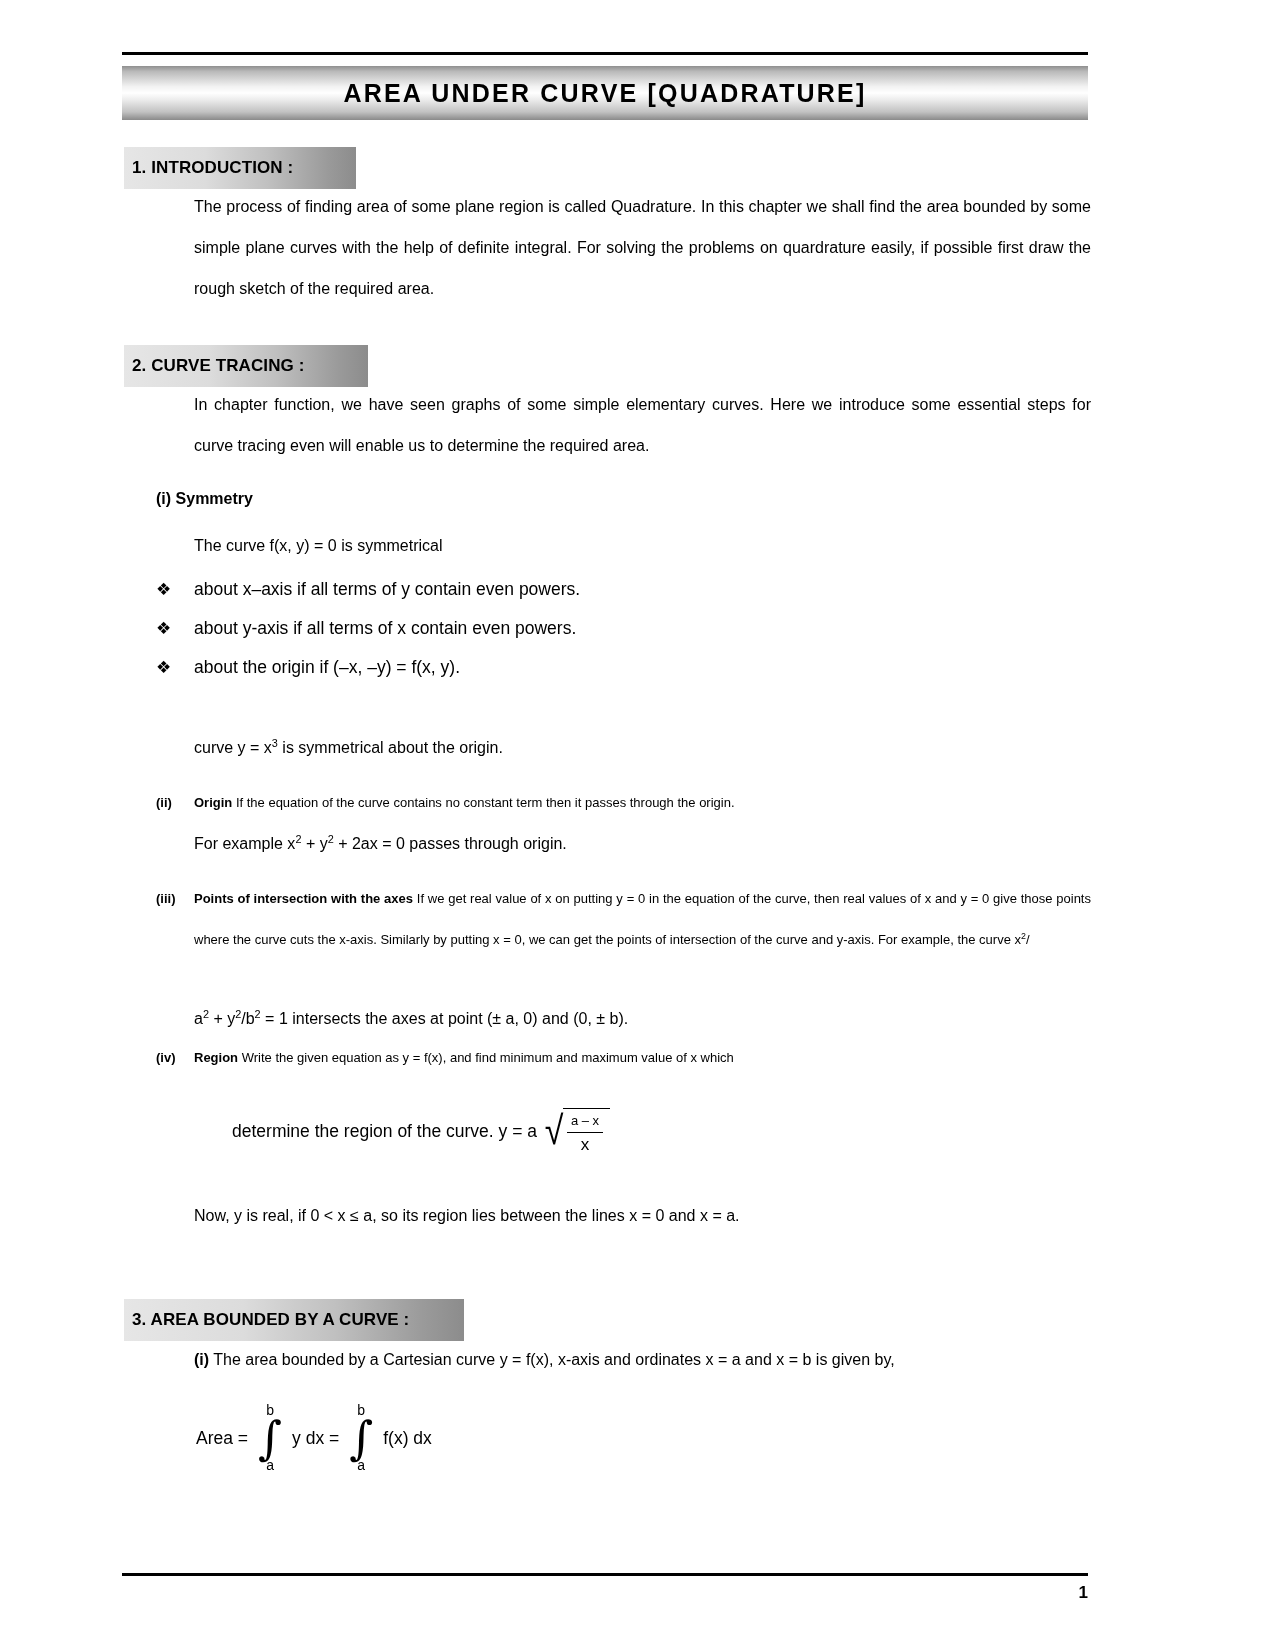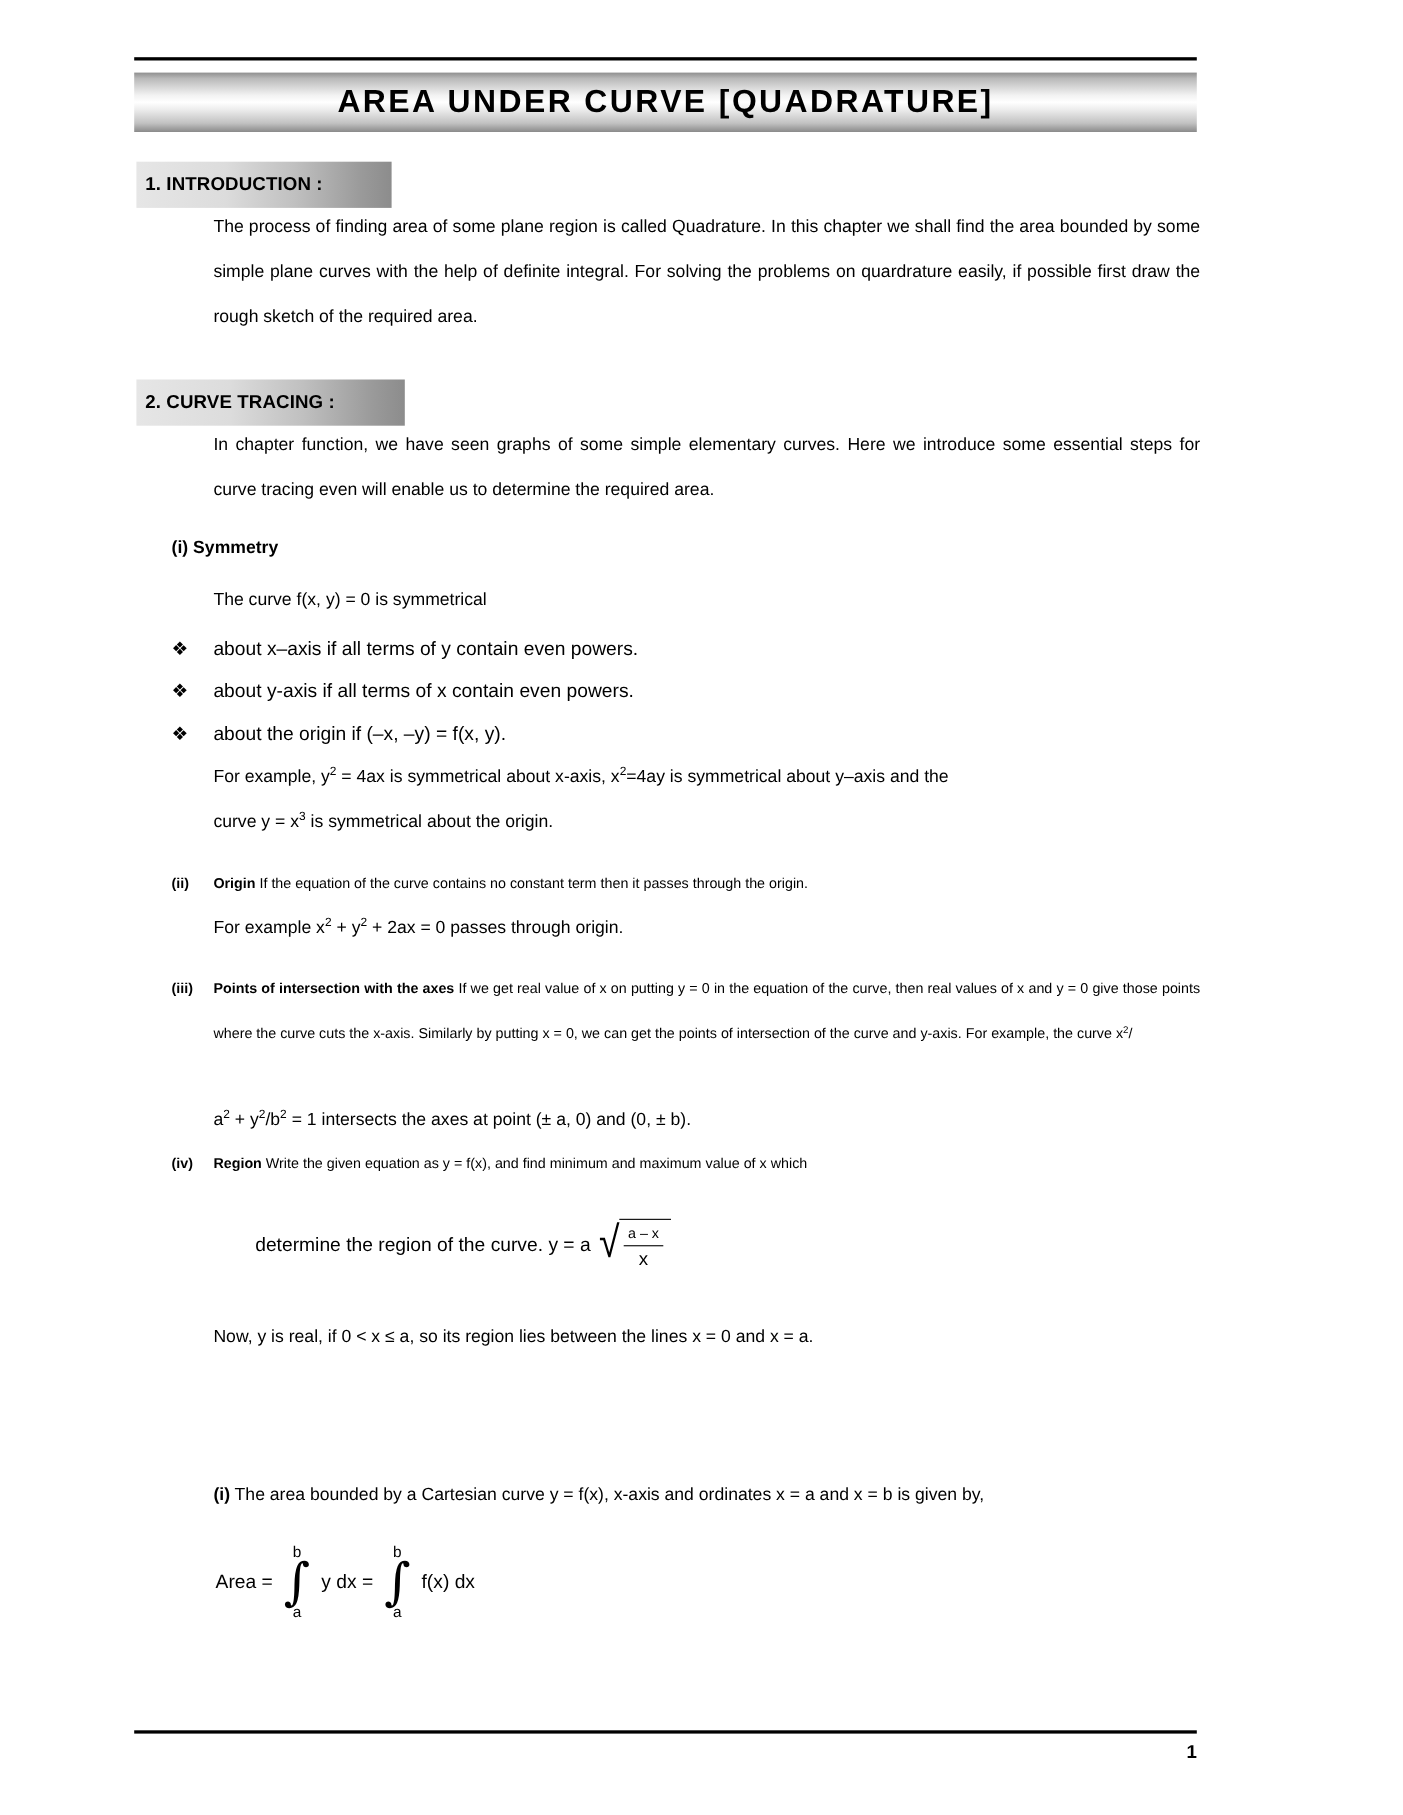--- a/index.html
+++ b/index.html
@@ -56,21 +56,21 @@
         #f2f2f2 38%,
         #ffffff 50%,
         #ededed 62%,
         #c2c2c2 85%,
         #8a8a8a 100%);
     display: flex;
     align-items: center;
     justify-content: center;
   }
   .title-text {
-    font-size: 29px;
+    font-size: 25px;
     font-weight: bold;
     letter-spacing: 2.2px;
     color: #000;
     white-space: nowrap;
     font-family: "Liberation Sans", sans-serif;
   }
 
   
   .sec-head {
     position: absolute;
@@ -266,23 +266,20 @@
   <div class="bullet-row" style="top:608px;">
     <span class="bullet-mark">❖</span>
     <span class="bullet-body">about y-axis if all terms of x contain even powers.</span>
   </div>
 
   <div class="bullet-row" style="top:647px;">
     <span class="bullet-mark">❖</span>
     <span class="bullet-body">about the origin if (–x, –y) = f(x, y).</span>
   </div>
 
-  <div class="para" style="left:194px; top:686px; width:897px; text-align:justify;">
-    <span>For example, y</span><sup>2</sup><span> = 4ax is symmetrical about x-axis, x</span><sup>2</sup><span>=4ay  is symmetrical about y–axis and the</span>
-  </div>
 
   <div class="para" style="left:194px; top:727px; width:700px;">
     <span>curve    y = x</span><sup>3</sup><span> is symmetrical about the origin.</span>
   </div>
 
   <div class="roman-item" style="top:782px;">
     <span class="rlabel">(ii)</span><b>Origin</b><span> If the equation of the curve contains no constant term then it passes through the origin.</span>
   </div>
 
   <div class="para" style="left:194px; top:823px; width:700px;">
@@ -307,20 +304,23 @@
       <span class="sqrt-sign">√</span>
       <span class="sqrt-body">
         <span class="frac-num">a – x</span>
         <span class="frac-den">x</span>
       </span>
     </span>
   </div>
 
   <div class="para" style="left:194px; top:1195px; width:850px;">Now, y is real, if 0 &lt; x ≤ a, so its region lies between the lines x = 0 and x = a.</div>
 
+  <div class="sec-head" id="sec3">
+    <span>3.  AREA BOUNDED BY A CURVE :</span>
+  </div>
 
   <div class="para" style="left:194px; top:1339px; width:897px;">
     <b>(i)</b><span> The area bounded by a Cartesian curve y = f(x), x-axis and ordinates x = a and x = b is given by,</span>
   </div>
 
   <div class="intline" style="left:194px; top:1403px;">
     <span class="tok">Area  =</span>
     <span class="intgrp">
       <span class="lim">b</span>
       <span class="isign">∫</span>

